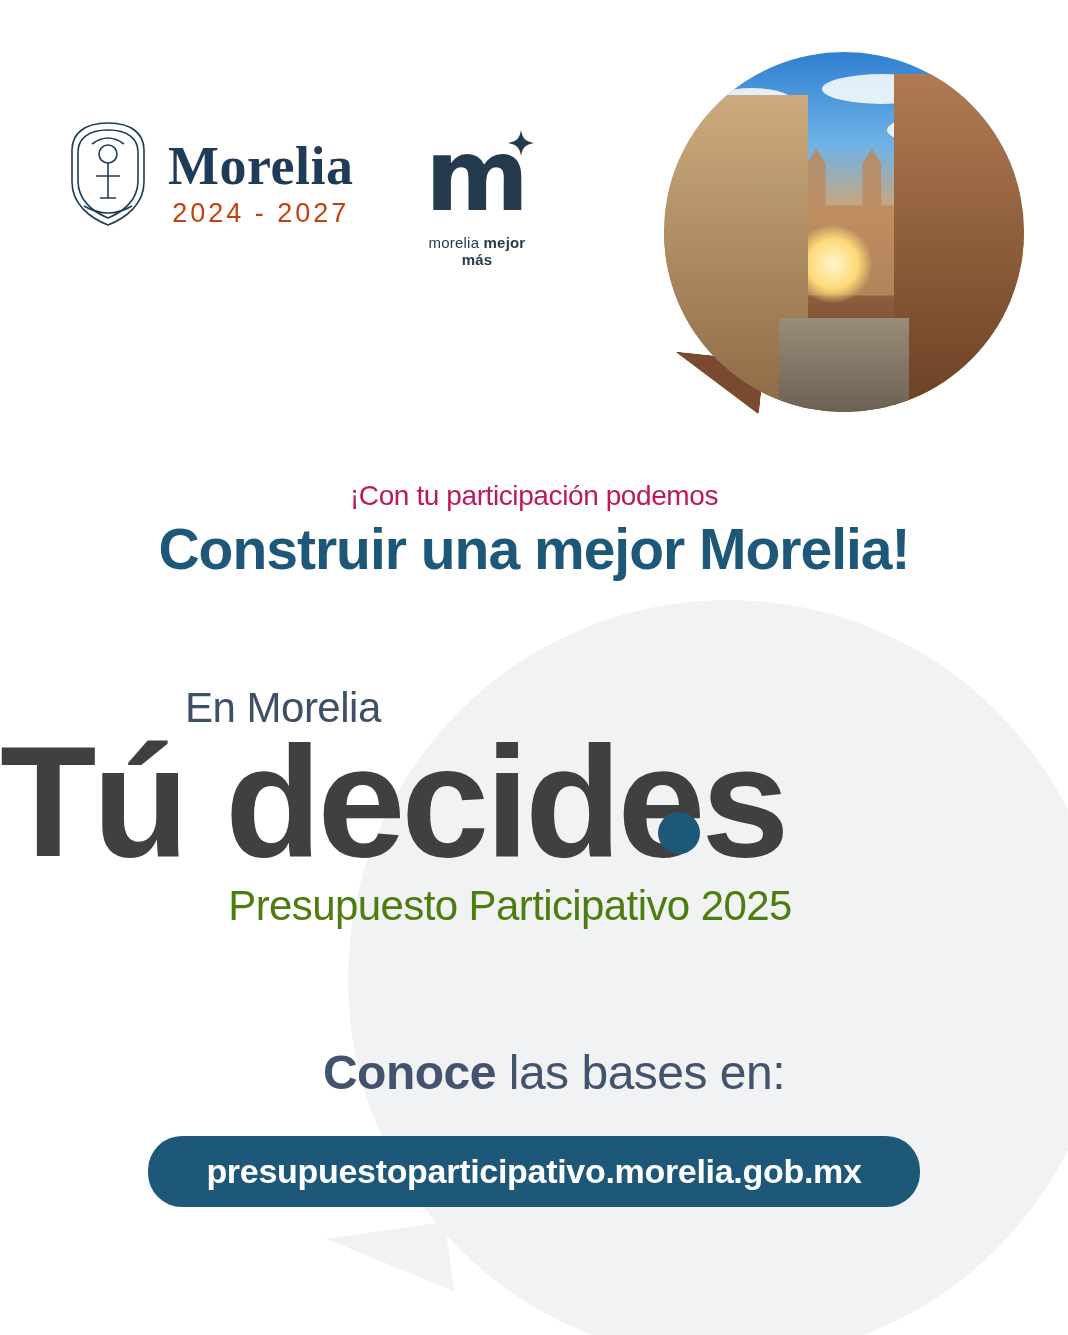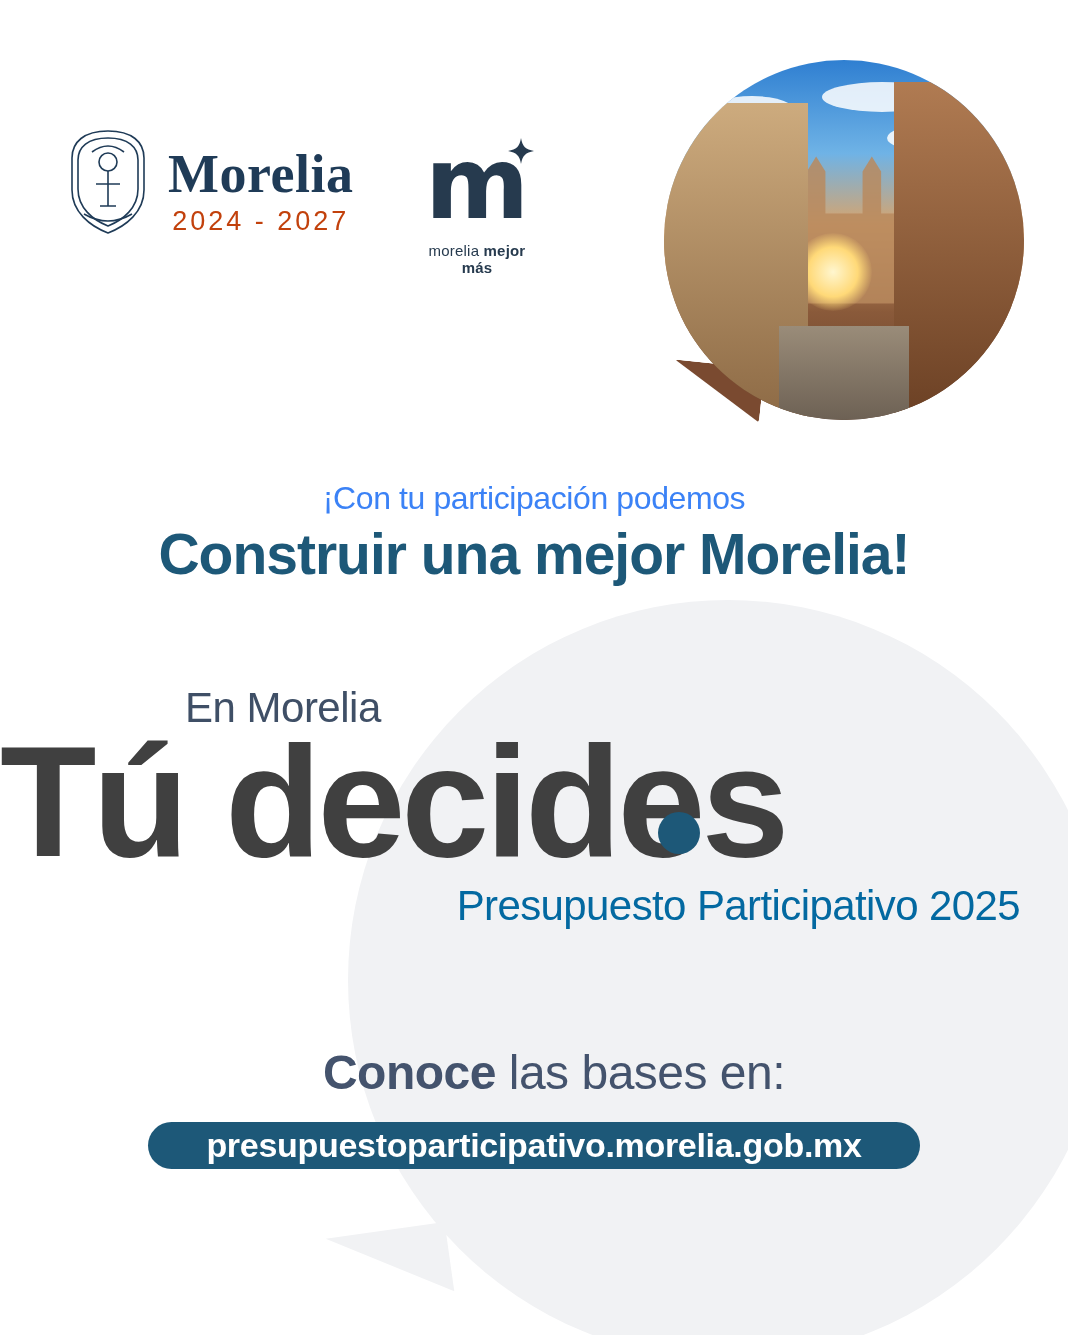--- a/index.html
+++ b/index.html
@@ -42,21 +42,21 @@
   .page {
     position: relative;
     z-index: 2;
     width: 100%;
     height: 100%;
   }
 
   
   .header {
     position: absolute;
-    top: 16px;
+    top: 8px;
     left: 0;
     width: 100%;
     height: 460px;
   }
 
   .crest {
     position: absolute;
     left: 62px;
     top: 112px;
     width: 92px;
@@ -197,22 +197,22 @@
 
   
   .headline {
     position: absolute;
     top: 480px;
     left: 0;
     width: 100%;
     text-align: center;
   }
   .headline .line1 {
-    font-size: 32px;
-    color: #3b82f6;
+    font-size: 28px;
+    color: #be185d;
     letter-spacing: -0.4px;
   }
   .headline .line2 {
     margin-top: 4px;
     font-size: 57px;
     font-weight: bold;
     color: #1d5878;
     letter-spacing: -1px;
   }
 
@@ -243,24 +243,24 @@
     position: absolute;
     left: 658px;
     top: 86px;
     width: 42px;
     height: 42px;
     background: #1d5878;
     border-radius: 50%;
   }
   .claim .sub {
     margin-top: 6px;
-    text-align: right;
+    text-align: center;
     padding-right: 48px;
     font-size: 42px;
-    color: #0369a1;
+    color: #4d7c0f;
     letter-spacing: -0.6px;
   }
 
   
   .cta {
     position: absolute;
     top: 1045px;
     left: 0;
     width: 100%;
     text-align: center;
@@ -269,25 +269,25 @@
     font-size: 48px;
     color: #44536d;
     letter-spacing: -0.5px;
     padding-left: 40px;
   }
   .cta .phrase b {
     font-weight: bold;
   }
   .url-pill {
     display: inline-block;
-    margin-top: 22px;
+    margin-top: 36px;
     background: #1d5878;
     color: #ffffff;
     border-radius: 34px;
-    padding: 4px 58px;
+    padding: 16px 58px;
     font-size: 34px;
     font-weight: bold;
     letter-spacing: -0.3px;
     text-decoration: none;
   }
 </style>
 </head>
 <body>
 
 <div class="bg-bubble"></div>

